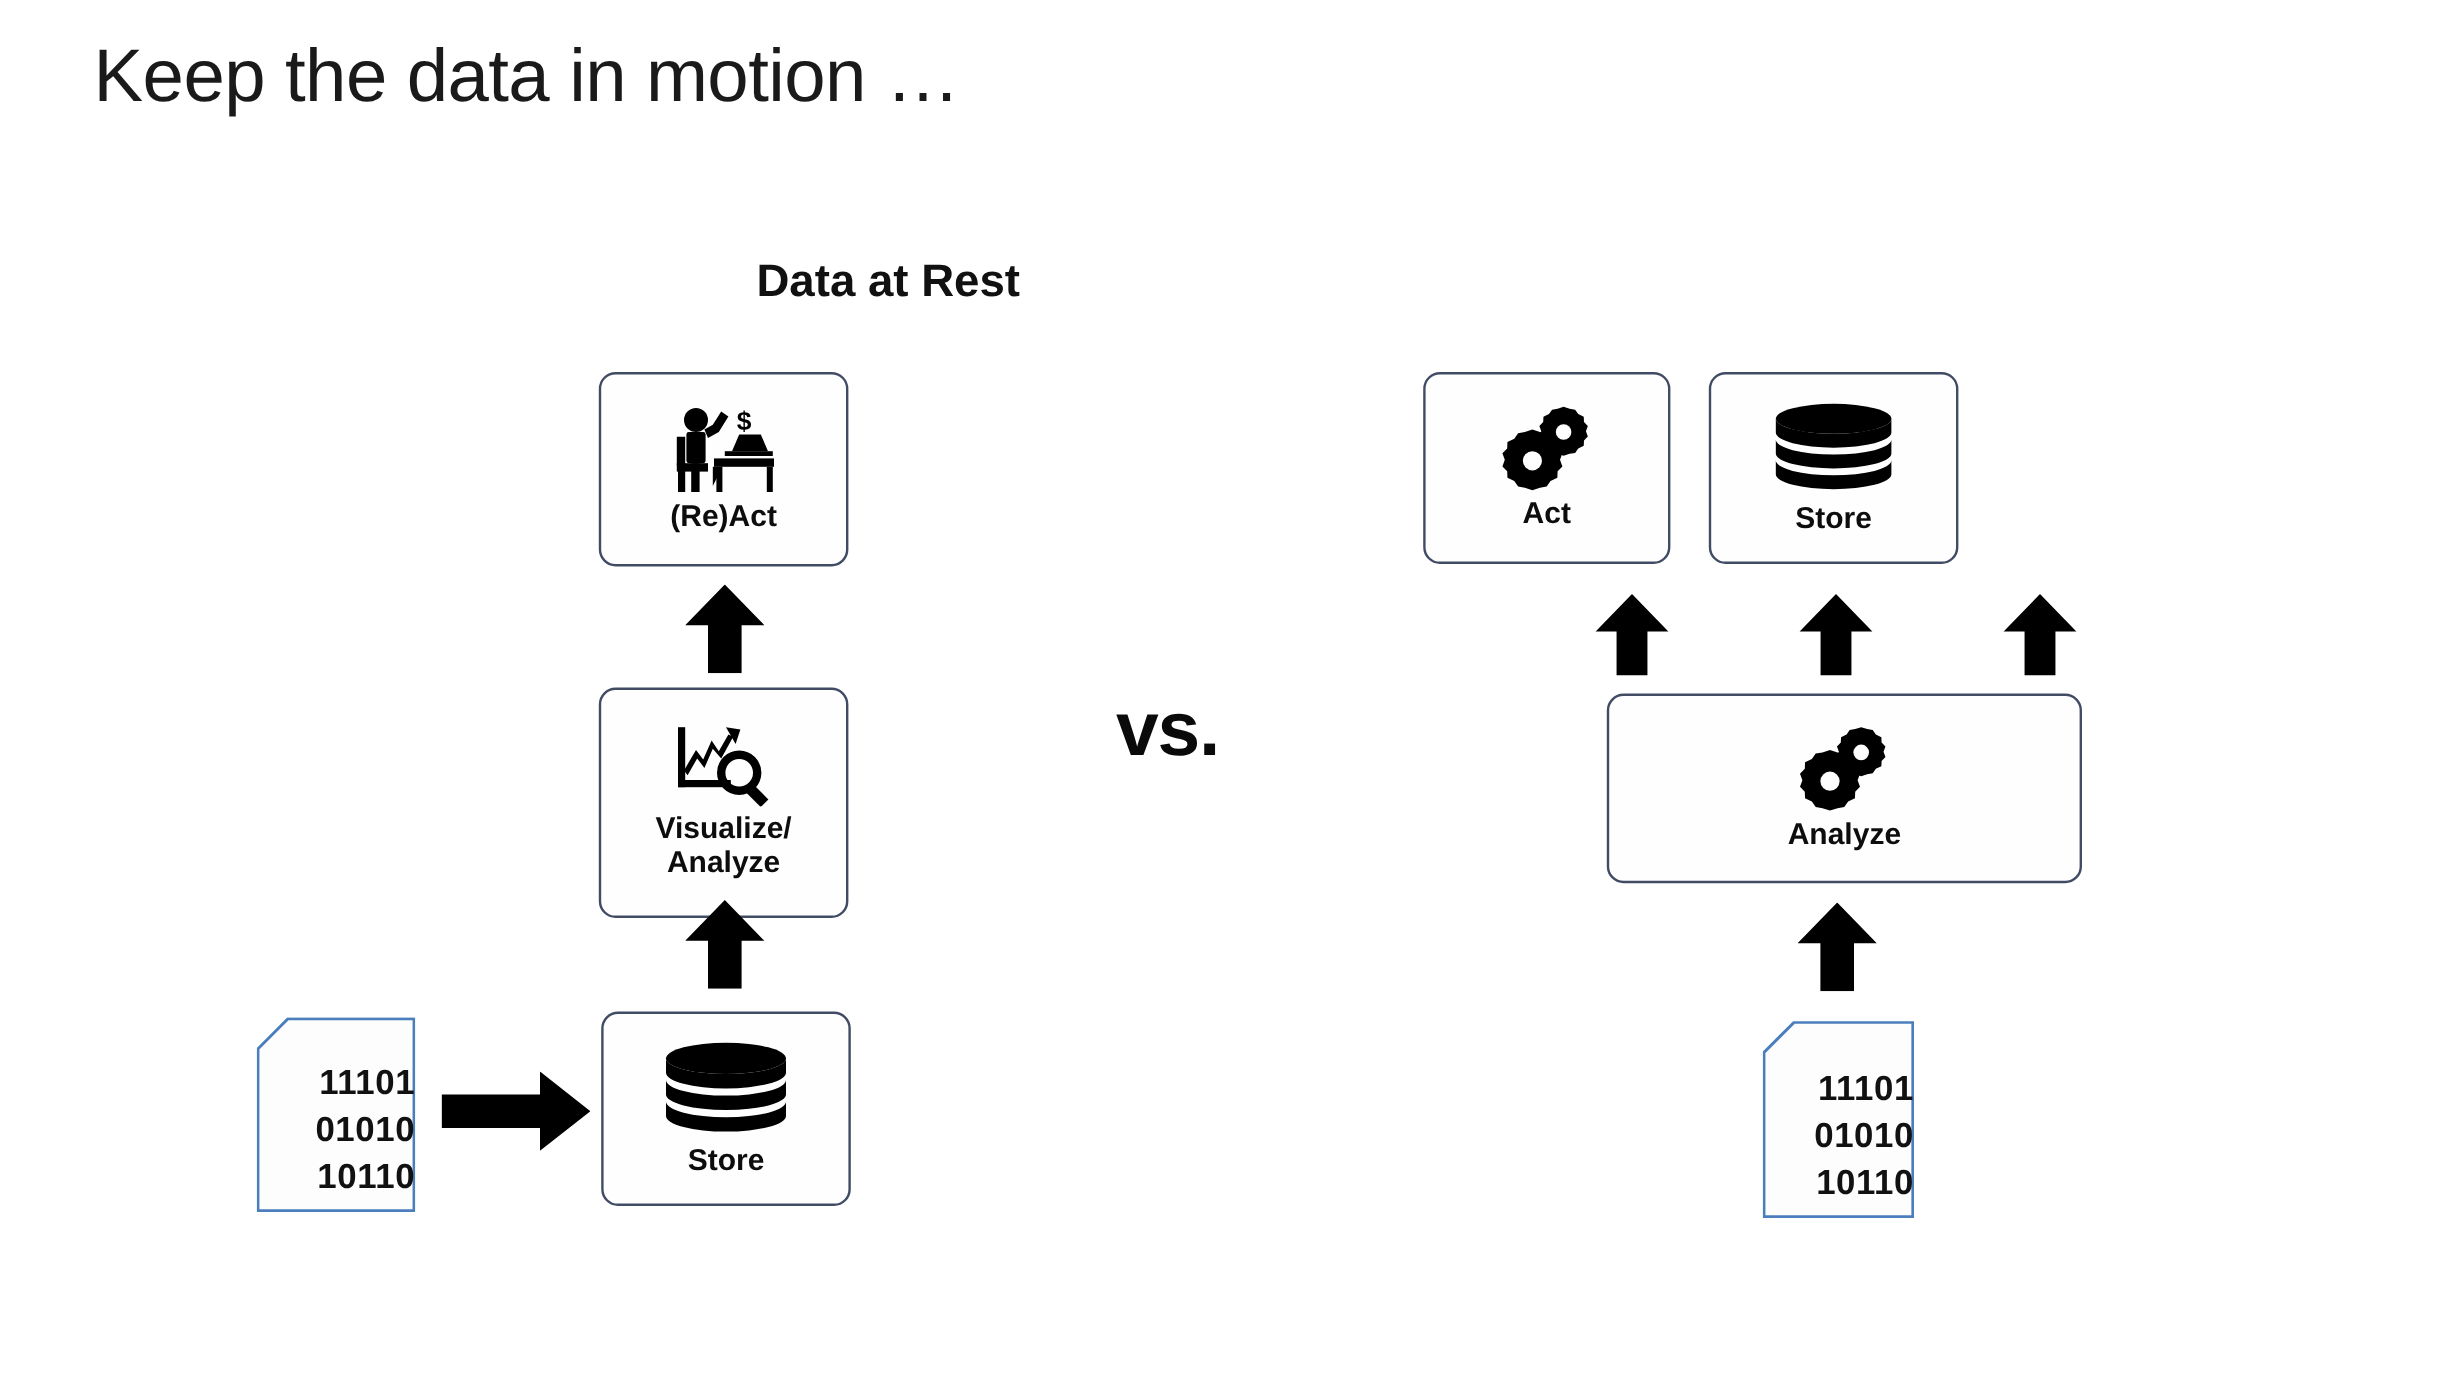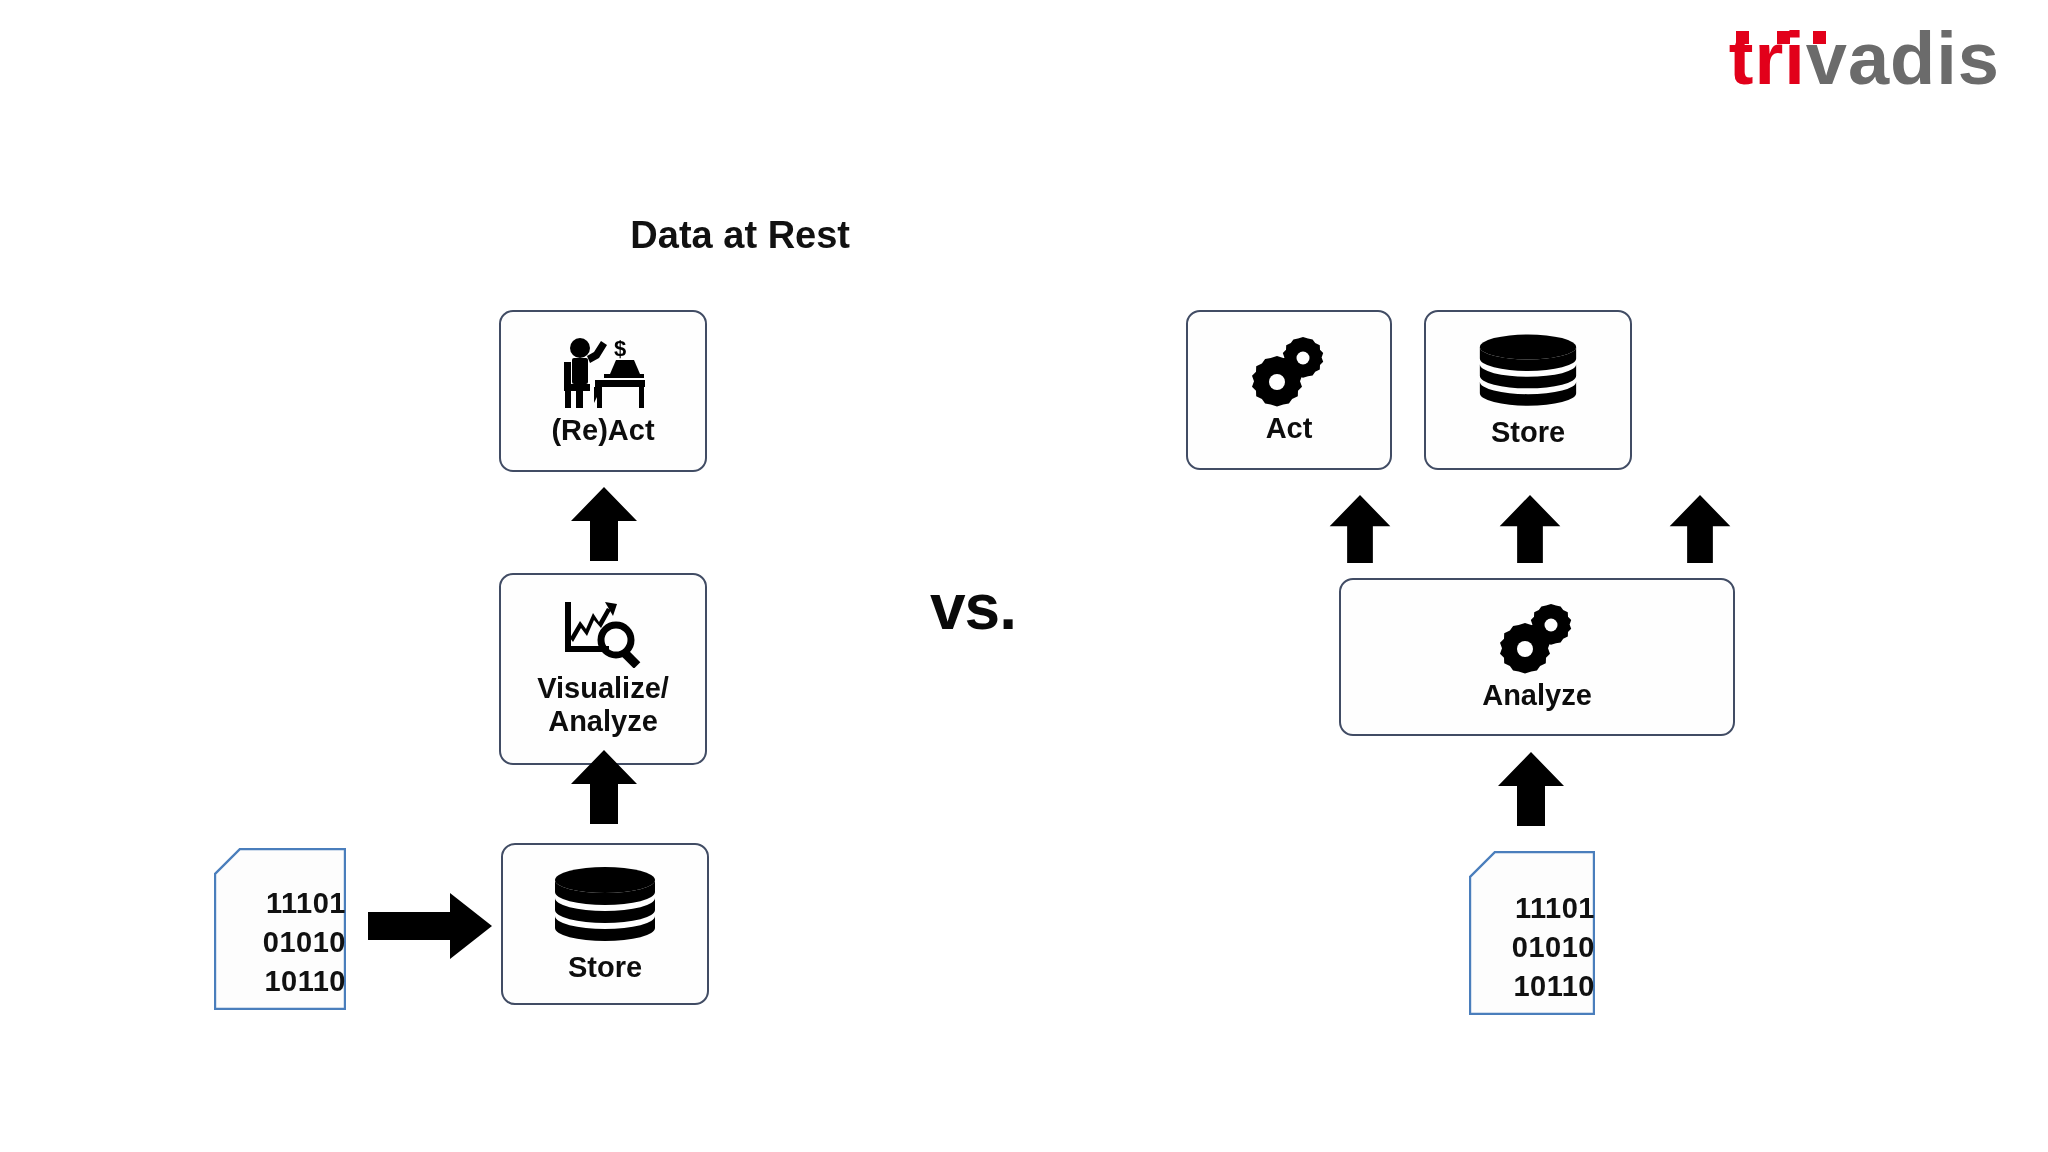--- a/index.html
+++ b/index.html
@@ -78,21 +78,21 @@
     box-sizing: border-box;
     background: #fefefe;
     border: 2.5px solid #414c64;
     border-radius: 14px;
     display: flex;
     flex-direction: column;
     align-items: center;
     justify-content: center;
   }
   .node-label {
-    font-size: 29px;
+    font-size: 25px;
     font-weight: 700;
     color: #0d0d0d;
     text-align: center;
     line-height: 1.12;
     margin-top: 4px;
   }
   .node-label.two-line { line-height: 1.15; }
   .node-icon {
     display: block;
     line-height: 0;
@@ -131,29 +131,22 @@
     font-weight: 700;
     color: #0a0a0a;
     letter-spacing: -1px;
   }
 </style>
 </head>
 <body>
 
 <div id="slide">
 
-
-  <div id="logo">
-    <span class="logo-tri">tri</span><span class="logo-vadis">vadis</span>
-    <span class="logo-dots">
-      <span class="logo-dot" style="left:7px;"></span>
-      <span class="logo-dot" style="left:48px;"></span>
-      <span class="logo-dot" style="left:84px;"></span>
-    </span>
-  </div>
+  <div id="slide-title">Keep the data in motion …</div>
+
 
   <div class="col-header" id="header-rest">Data at Rest</div>
 
   <div class="node-box" style="left:499px; top:310px; width:208px; height:162px;">
     <span class="node-icon">
       <svg width="86" height="74" viewBox="0 0 86 74">
         <g fill="#000000">
 
           <circle cx="20" cy="12" r="10"></circle>
 

